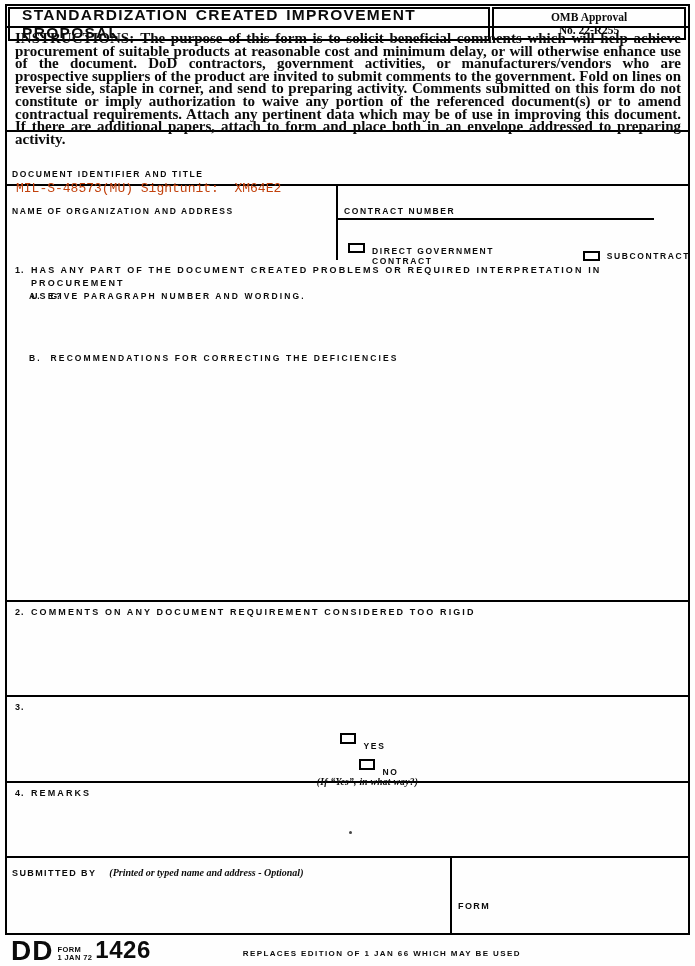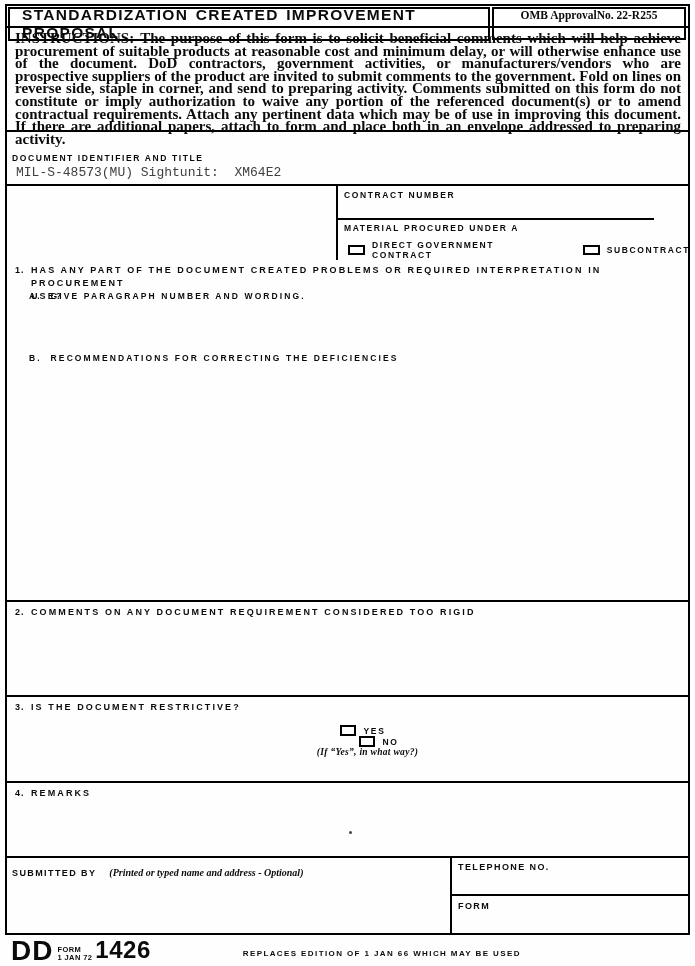--- a/index.html
+++ b/index.html
@@ -9,44 +9,44 @@
     background: #fefefe; color:#0b0b0b; overflow: hidden;
     font-family: "Liberation Sans", sans-serif;
   }
   .abs { position: absolute; }
   .outer-border { left:5px; top:4px; width:685px; height:931px; border:2px solid #000; }
 
   .title-box { left:8px; top:7px; width:482px; height:34px; border:2px solid #000;
     display:flex; align-items:center; padding-left:12px; }
   .title-text { font-weight:700; font-size:15.5px; letter-spacing:1.3px; word-spacing:2px; }
   .omb-box { left:492px; top:7px; width:194px; height:33px; border:2px solid #000;
-    display:flex; flex-direction:row; justify-content:center; text-align:center;
+    display:flex; flex-direction:column; justify-content:center; text-align:center;
     font-family:"Liberation Serif", serif; font-weight:700; font-size:11.5px; line-height:13px; }
 
   .instructions { left:5px; top:26px; width:685px; height:106px;
     border-top:2px solid #000; border-bottom:2px solid #000;
     padding:4px 9px 11px 10px; font-family:"Liberation Serif", serif;
     font-weight:700; font-size:15px; line-height:12.6px; text-align:justify; }
   .instr-label { margin-right:6px; }
 
   .row { left:5px; width:685px; border-bottom:2px solid #000; }
   .docid-row { top:150px; height:36px; padding:3px 0 0 7px; }
-  .lbl { font-weight:700; font-size:8.5px; letter-spacing:1.6px; }
-  .typed { font-family:"Liberation Mono", monospace; font-size:13px; color:#404040;
+  .lbl { font-weight:700; font-size:8.5px; letter-spacing:1.6px;margin-top:16px; }
+  .typed { font-family:"Liberation Mono", monospace; font-size:13px; color:#c2410c;
     margin:2px 0 0 4px; white-space:pre; }
 
   .org-cell { left:5px; top:186px; width:331px; height:74px; padding:4px 0 0 7px; }
   .vline { width:0; border-left:2px solid #000; }
   .v-org { left:336px; top:186px; height:74px; }
   .contract-cell { left:338px; top:186px; width:316px; height:34px; border-bottom:2px solid #000; padding:4px 0 0 6px; }
   .material-cell { left:338px; top:220px; width:352px; height:40px; padding:3px 0 0 6px; }
   .opt-row { display:flex; align-items:center; margin-top:7px; }
   .cbx { display:inline-block; width:17px; height:10px; border:2px solid #000; margin-right:7px; flex:none; }
   .opt { display:flex; align-items:center; }
-  .opt-gap { margin-left:27px; }
+  .opt-gap { margin-left:27px;align-items:flex-end; }
 
   .sec { left:5px; width:685px; border-bottom:2px solid #000; padding:4px 8px 0 10px; }
   .s1 { top:260px; height:342px; }
   .s2 { top:602px; height:95px; }
   .s3 { top:697px; height:86px; }
   .s4 { top:783px; height:75px; }
   .qline { display:flex; }
   .qnum { flex:none; width:16px; font-weight:700; font-size:9px; letter-spacing:1px; line-height:13px; }
   .qtext { font-weight:700; font-size:9px; letter-spacing:2.1px; line-height:13px; white-space:pre-line; max-width:650px; }
   .subq { position:absolute; left:24px; font-weight:700; font-size:8.5px; letter-spacing:2.1px; white-space:pre; }
@@ -89,26 +89,28 @@
 
   <div class="abs instructions">
     <span class="instr-label">INSTRUCTIONS:</span><span>The purpose of this form is to solicit beneficial comments which will help achieve procurement of suitable products at reasonable cost and minimum delay, or will otherwise enhance use of the document. DoD contractors, government activities, or manufacturers/vendors who are prospective suppliers of the product are invited to submit comments to the government. Fold on lines on reverse side, staple in corner, and send to preparing activity. Comments submitted on this form do not constitute or imply authorization to waive any portion of the referenced document(s) or to amend contractual requirements. Attach any pertinent data which may be of use in improving this document. If there are additional papers, attach to form and place both in an envelope addressed to preparing activity.</span>
   </div>
 
   <div class="abs row docid-row">
     <div class="lbl">DOCUMENT IDENTIFIER AND TITLE</div>
     <div class="typed">MIL-S-48573(MU) Sightunit:  XM64E2</div>
   </div>
 
+  <div class="abs org-cell">
+    <div class="lbl">NAME OF ORGANIZATION AND ADDRESS</div>
+  </div>
   <div class="abs vline v-org"></div>
   <div class="abs contract-cell">
     <div class="lbl">CONTRACT NUMBER</div>
   </div>
   <div class="abs material-cell">
-    <div class="lbl">MATERIAL PROCURED UNDER A</div>
     <div class="opt-row">
       <span class="opt" style="margin-left:4px;">
         <span class="cbx"></span>
         <span class="lbl">DIRECT GOVERNMENT CONTRACT</span>
       </span>
       <span class="opt opt-gap">
         <span class="cbx"></span>
         <span class="lbl">SUBCONTRACT</span>
       </span>
     </div>
@@ -128,21 +130,20 @@
   <div class="abs sec s2">
     <div class="qline">
       <span class="qnum">2.</span>
       <span class="qtext">COMMENTS ON ANY DOCUMENT REQUIREMENT CONSIDERED TOO RIGID</span>
     </div>
   </div>
 
   <div class="abs sec s3">
     <div class="qline">
       <span class="qnum">3.</span>
-      <span class="qtext">IS THE DOCUMENT RESTRICTIVE?</span>
     </div>
     <div class="s3-opts">
       <span class="opt">
         <span class="cbx2"></span>
         <span class="lbl">YES</span>
       </span>
       <span class="opt" style="margin-left:32px;">
         <span class="cbx2"></span>
         <span class="lbl">NO</span>
       </span>
@@ -154,23 +155,20 @@
     <div class="qline">
       <span class="qnum">4.</span>
       <span class="qtext">REMARKS</span>
     </div>
   </div>
 
   <div class="abs submitted-cell">
     <span class="lbl2">SUBMITTED BY</span><span class="sub-note">(Printed or typed name and address - Optional)</span>
   </div>
   <div class="abs vline v-sub"></div>
-  <div class="abs tele-cell">
-    <div class="lbl2">TELEPHONE NO.</div>
-  </div>
   <div class="abs date-cell">
     <div class="lbl2">FORM</div>
   </div>
 
   <div class="abs form-footer">
     <span class="dd-big">DD</span>
     <span class="dd-stack">
       <span>FORM</span>
       <span>1 JAN 72</span>
     </span>

